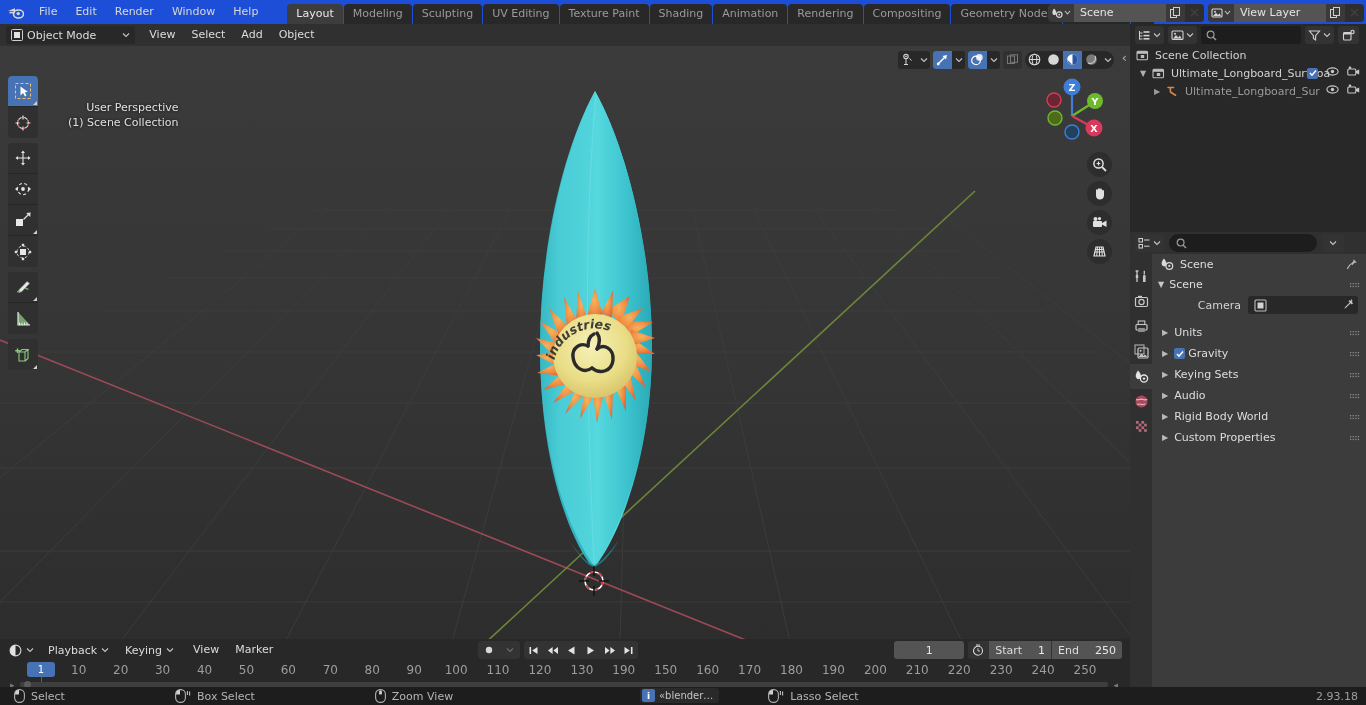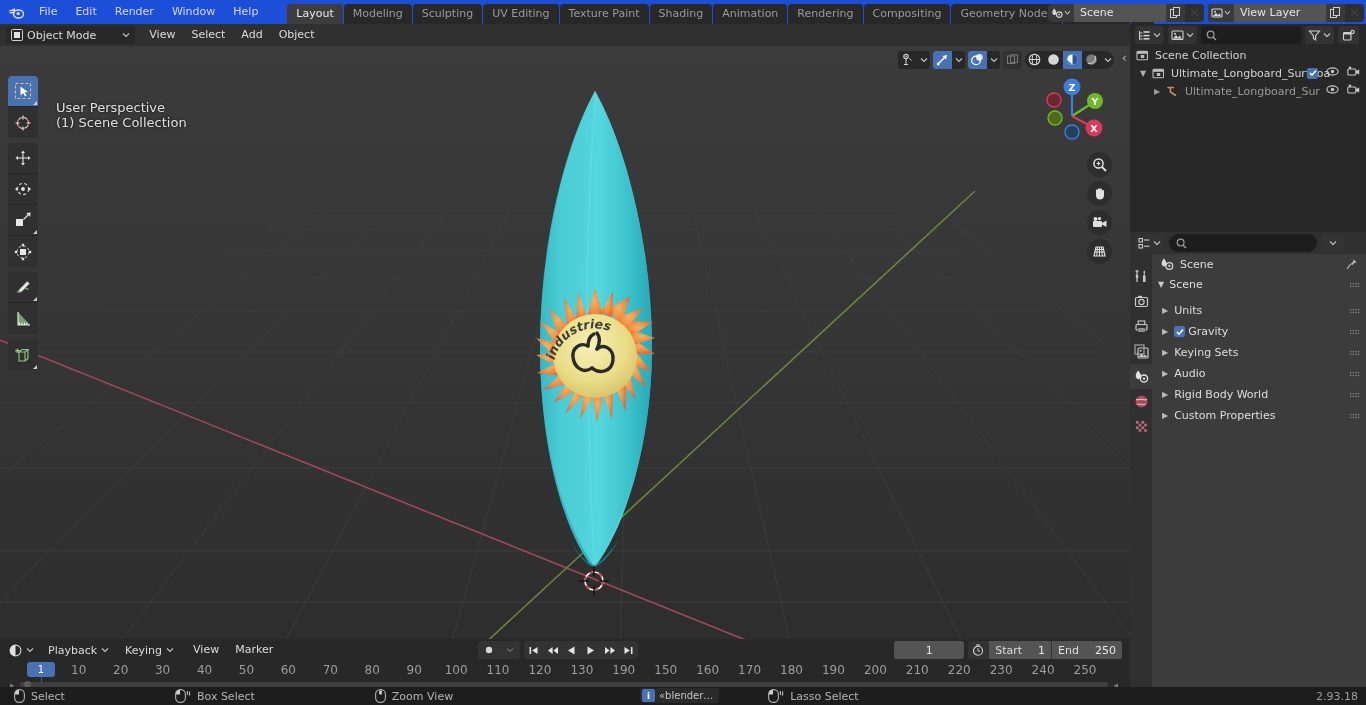--- a/index.html
+++ b/index.html
@@ -103,22 +103,22 @@
   .sh-grp { display:flex; align-items:center; height:18px; background:#282828; border-radius:9px; overflow:hidden; }
   .sh-btn { width:19px; height:18px; display:flex; align-items:center; justify-content:center; }
   .sh-btn.on { background:#4772b3; }
 
   
   .vp-canvas { position: absolute; left: 0; top: 22px; width: 1130px; height: 593px; overflow: hidden; }
   .vp-canvas svg { display: block; }
 
   
   .vp-info {
-    position: absolute; left: 56px; top: 76px; font-size: 13px; color: #e0e0e0;
-    line-height: 15px; text-shadow: 0 0 3px rgba(0,0,0,.8); z-index: 15;
+    position: absolute; left: 68px; top: 76px; font-size: 11px; color: #e0e0e0;
+    line-height: 15px; text-shadow: 0 0 3px rgba(0,0,0,.8); z-index: 15; text-align: right;
   }
 
   
   .toolbar {
     position: absolute; left: 8px; top: 52px; width: 30px; z-index: 18;
     display: flex; flex-direction: column;
   }
   .tool-grp { background: #28282899; border-radius: 4px; overflow: hidden; margin-bottom: 5px; }
   .tool {
     width: 30px; height: 31px; display: flex; align-items: center; justify-content: center;
@@ -1141,20 +1141,34 @@
                 <rect x="7.8" y="0" width="1.3" height="1.3"></rect>
                 <rect x="0" y="2.8" width="1.3" height="1.3"></rect>
                 <rect x="2.6" y="2.8" width="1.3" height="1.3"></rect>
                 <rect x="5.2" y="2.8" width="1.3" height="1.3"></rect>
                 <rect x="7.8" y="2.8" width="1.3" height="1.3"></rect>
               </g>
             </svg>
         </span>
       </div>
 
+      <div class="pr-row">
+        <span class="lab">Camera</span>
+        <span class="pr-field">
+          <svg width="13" height="13" viewBox="0 0 13 13" style="margin-left:2px">
+              <rect x="1" y="1" width="11" height="11" rx="1" fill="none" stroke="#bdbdbd" stroke-width="1.1"></rect>
+              <rect x="3.5" y="3.5" width="6" height="6" fill="#d2d2d2"></rect>
+            </svg>
+          <span class="eyedrop">
+            <svg width="13" height="13" viewBox="0 0 13 13">
+                <path d="M9.5 1.2 C10.6 2.3 10.6 3.2 9.8 4 L11 5.2 L9.8 6.4 L8.6 5.2 L4 9.8 L2.2 10.8 L1.2 11.8 L2.2 10.8 L3.2 9 L7.8 4.4 L6.6 3.2 L7.8 2 L9 3.2 C9.8 2.4 8.4 0.1 9.5 1.2 Z" fill="#cacaca"></path>
+              </svg>
+          </span>
+        </span>
+      </div>
 
       <div style="height:6px"></div>
 
       <div class="pr-sub">
         <span class="tri">▶</span>
         <span class="t">Units</span>
         <span class="grip">
           <svg width="10" height="7" viewBox="0 0 10 7">
               <g fill="#8a8a8a">
                 <rect x="0" y="0" width="1.3" height="1.3"></rect>

